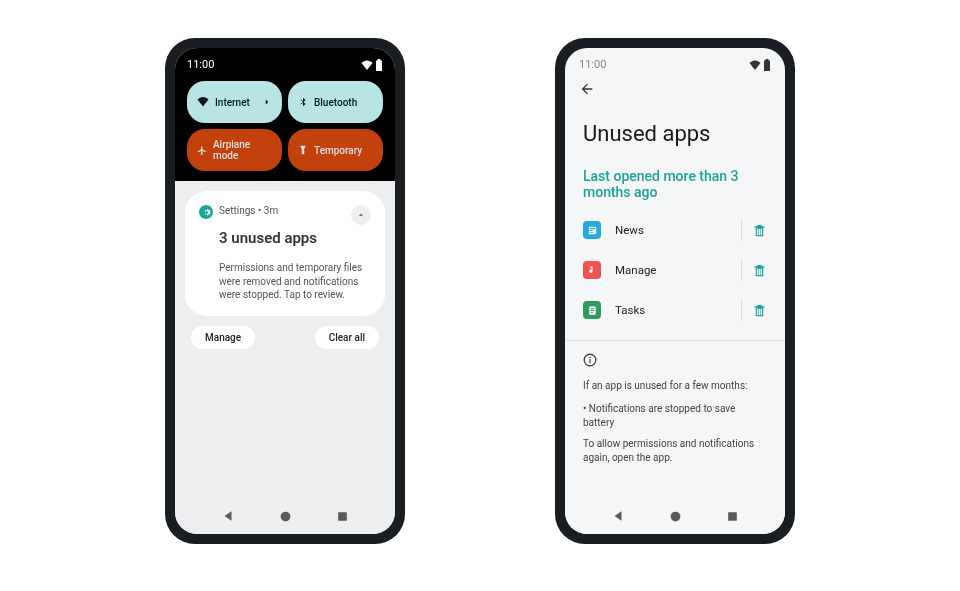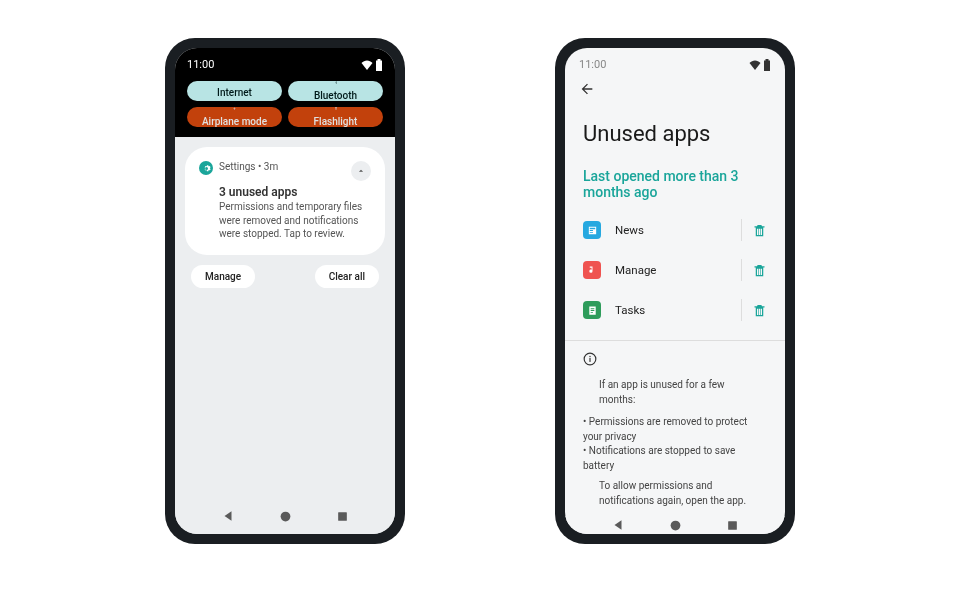--- a/index.html
+++ b/index.html
@@ -35,36 +35,36 @@
 
 .screen-left { background: #eceef0; }
 .shade-top { background: #000; color: #fff; padding: 10px 12px 10px; }
 .status-row {
   display: flex; justify-content: space-between; align-items: center;
   font-size: 11px; font-weight: 400; margin-bottom: 10px;
 }
 .status-icons { display: flex; gap: 2px; align-items: center; }
 .qs-grid { display: grid; grid-template-columns: 1fr 1fr; gap: 6px; }
 .qs-tile {
-  border-radius: 18px; height: 20px;
+  border-radius: 18px; height: 42px;
   display: flex; align-items: center; gap: 6px;
-  padding: 0 10px; font-size: 10px; font-weight: 500; flex-direction: column;
+  padding: 0 10px; font-size: 10px; font-weight: 500;
 }
 .qs-on { background: #b8e4e4; color: #001a1a; }
 .qs-off { background: #c2410c; color: #e0e0e0; }
 .qs-tile .chev { margin-left: auto; }
 
 .notif-area { padding: 10px; flex: 0 0 auto; }
 .notif-card {
   background: #fff; border-radius: 22px; padding: 14px 14px 14px 14px;
   font-size: 10px; color: #333;
 }
 .notif-head { display: flex; align-items: flex-start; gap: 6px; margin-bottom: 4px; }
 .notif-head-text { color: #555; font-size: 10px; }
-.notif-title { font-weight: 600; font-size: 12px; margin-left: 20px; margin-bottom: 1px; }
+.notif-title { font-weight: 600; font-size: 15px; margin-left: 20px; margin-bottom: 14px; }
 .notif-body { margin-left: 20px; line-height: 1.35; color: #555; }
 .notif-collapse {
   width: 20px; height: 20px; border-radius: 50%; background: #eceef0;
   display: flex; align-items: center; justify-content: center; margin-left: auto;
 }
 .settings-badge {
   width: 14px; height: 14px; border-radius: 50%; background: #1aa59a;
   display: flex; align-items: center; justify-content: center;
 }
 .notif-actions {
@@ -105,21 +105,21 @@
 .app-name { flex: 1; }
 .vsep { width: 1px; height: 22px; background: #ddd; margin: 0 10px; }
 .trash { color: #1aa59a; }
 .hrule { height: 1px; background: #ddd; margin: 10px 0 12px; }
 .info-icon { padding: 0 18px 8px; color: #333; }
 .info-text {
   padding: 0 18px; font-size: 10px; color: #444; line-height: 1.45;
 }
 .info-text ul { margin: 5px 0 6px; padding-left: 0; list-style: none; }
 .info-text li::before { content: "• "; }
-.info-text p { margin: 4px 16px 8px; }
+.info-text p { margin: 4px 0 8px; }
 
 
 .navbar {
   height: 36px; display: flex; align-items: center; justify-content: center;
   gap: 44px; margin-top: auto;
 }
 .nav-left { background: #eceef0; }
 .nav-right { background: #f5f6f7; }
 .nav-ic { color: #5a5a5a; }
 
@@ -162,21 +162,21 @@
         <div class="qs-tile qs-off">
           <svg width="11" height="11" viewBox="0 0 24 24">
               <path fill="currentColor" d="M21 16v-2l-8-5V3.5a1.5 1.5 0 00-3 0V9l-8 5v2l8-2.5V19l-2 1.5V22l3.5-1 3.5 1v-1.5L13 19v-5.5l8 2.5z"></path>
             </svg>
           <span>Airplane mode</span>
         </div>
         <div class="qs-tile qs-off">
           <svg width="10" height="12" viewBox="0 0 24 24">
               <path fill="currentColor" d="M6 2h12v3l-3 4v13H9V9L6 5V2zm6 11a1 1 0 100 2 1 1 0 000-2z"></path>
             </svg>
-          <span>Flashlight</span>
+          <span>Temporary</span>
         </div>
       </div>
     </div>
 
     <div class="notif-area">
       <div class="notif-card">
         <div class="notif-head">
           <span class="settings-badge">
             <svg width="9" height="9" viewBox="0 0 24 24">
                 <path fill="#fff" d="M12 8a4 4 0 100 8 4 4 0 000-8zm9 4l2 1-2 4-2-1a8 8 0 01-2 1l0 2h-4l0-2a8 8 0 01-2-1l-2 1-2-4 2-1a8 8 0 010-2l-2-1 2-4 2 1a8 8 0 012-1l0-2h4l0 2a8 8 0 012 1l2-1 2 4-2 1a8 8 0 010 2z"></path>
@@ -285,21 +285,20 @@
       <svg width="14" height="14" viewBox="0 0 24 24">
           <circle cx="12" cy="12" r="10" fill="none" stroke="#333" stroke-width="2"></circle>
           <circle cx="12" cy="7.5" r="1.2" fill="#333"></circle>
           <rect x="11" y="10" width="2" height="7" fill="#333"></rect>
         </svg>
     </div>
 
     <div class="info-text">
       <p>If an app is unused for a few months:</p>
       <ul>
-        <li>Permissions are removed to protect your privacy</li>
         <li>Notifications are stopped to save battery</li>
       </ul>
       <p>To allow permissions and notifications again, open the app.</p>
     </div>
 
     <div class="navbar nav-right">
       <svg class="nav-ic" width="14" height="14" viewBox="0 0 24 24">
           <path fill="currentColor" d="M18 4v16L6 12 18 4z"></path>
         </svg>
       <svg class="nav-ic" width="13" height="13" viewBox="0 0 24 24">

